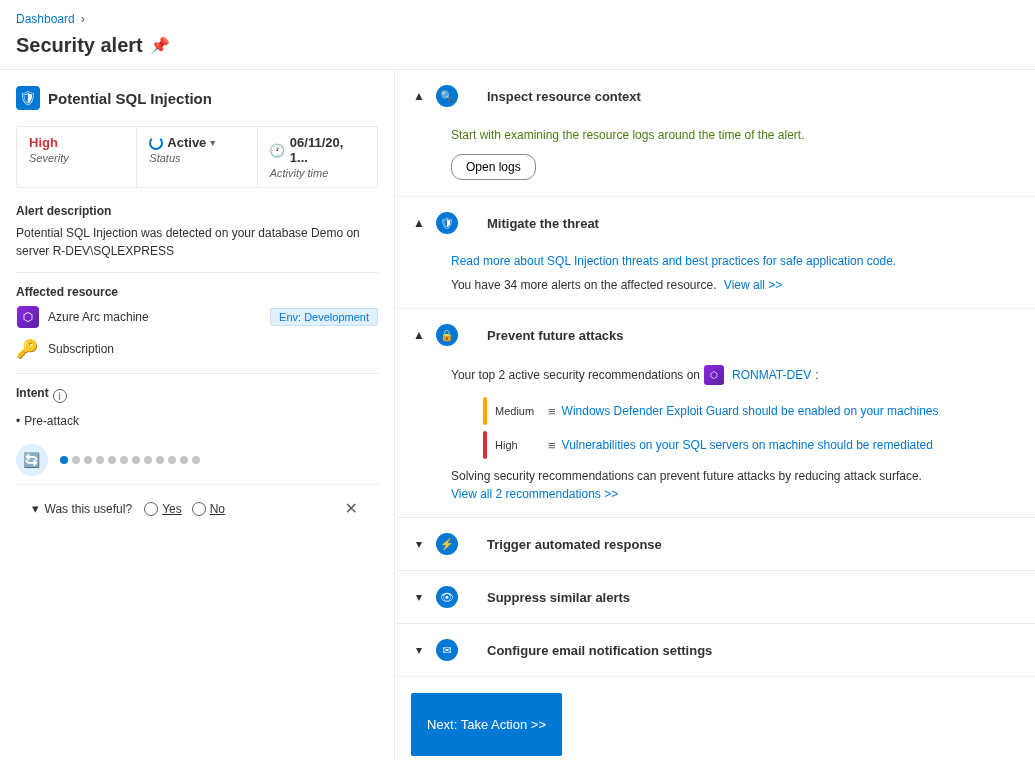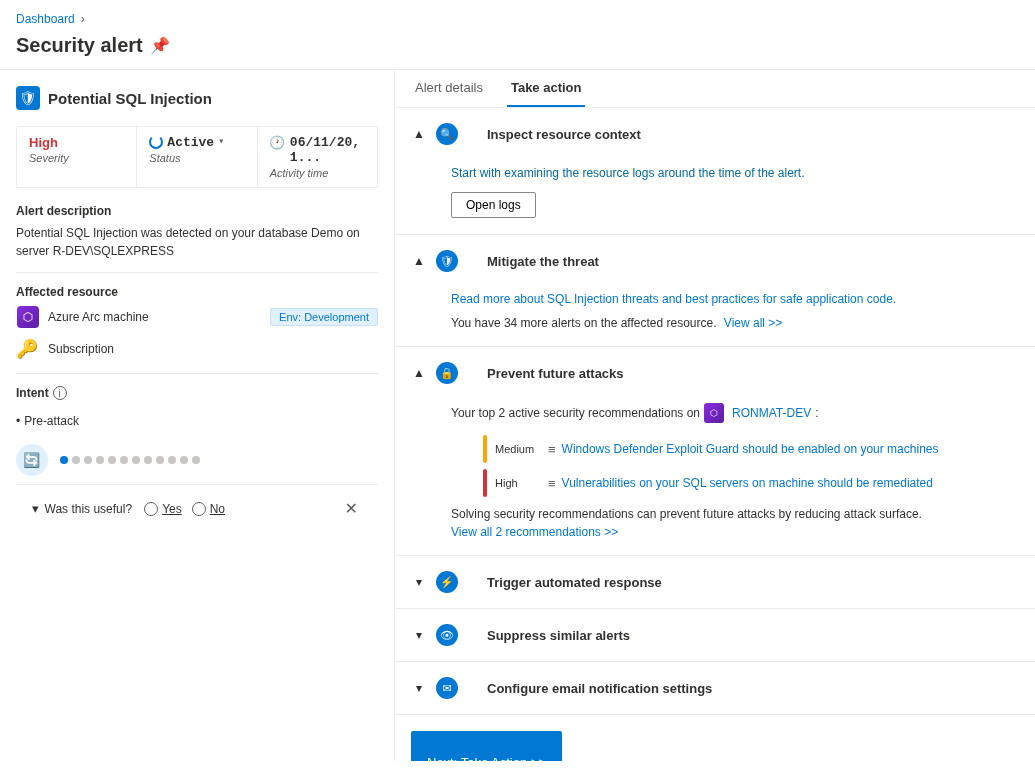--- a/index.html
+++ b/index.html
@@ -21,36 +21,36 @@
     .alert-title-row { display: flex; align-items: center; margin-bottom: 16px; }
     .alert-shield { width: 24px; height: 24px; background: #0078d4; border-radius: 4px; display: flex; align-items: center; justify-content: center; color: white; font-size: 14px; margin-right: 8px; flex-shrink: 0; }
     .alert-name { font-size: 15px; font-weight: 600; }
     
     .badges-row { display: flex; align-items: stretch; border: 1px solid #edebe9; border-radius: 2px; margin-bottom: 16px; }
     .badge-item { padding: 8px 12px; border-right: 1px solid #edebe9; flex: 1; }
     .badge-item:last-child { border-right: none; }
     .badge-label { font-size: 11px; color: #605e5c; margin-top: 2px; font-style: italic; }
     .badge-value { font-size: 13px; font-weight: 600; color: #323130; }
     .badge-value.high { color: #d13438; }
-    .status-row { display: flex; align-items: flex-start; font-family: Liberation Mono, monospace; }
+    .status-row { display: flex; align-items: center; }
     .status-spinner { display: inline-block; width: 14px; height: 14px; border: 2px solid #0078d4; border-top-color: transparent; border-radius: 50%; animation: spin 1s linear infinite; margin-right: 4px; }
     @keyframes spin { to { transform: rotate(360deg); } }
     .status-chevron { margin-left: 4px; color: #605e5c; font-size: 10px; cursor: pointer; }
     .time-icon { color: #0078d4; margin-right: 4px; }
     
     .section-label { font-size: 12px; font-weight: 600; color: #323130; margin-bottom: 6px; }
     .section-text { font-size: 12px; color: #323130; margin-bottom: 12px; line-height: 1.5; }
     .divider { border: none; border-top: 1px solid #edebe9; margin: 12px 0; }
     
     .resource-row { display: flex; align-items: center; margin-bottom: 8px; }
     .resource-icon { width: 24px; height: 24px; margin-right: 8px; display: flex; align-items: center; justify-content: center; flex-shrink: 0; }
     .resource-name { font-size: 12px; color: #323130; flex: 1; }
     .env-badge { background: #e1f0ff; color: #0078d4; border: 1px solid #c7e0f4; border-radius: 2px; padding: 2px 8px; font-size: 11px; }
     
-    .intent-row { display: flex; align-items: flex-start; margin-bottom: 8px; }
+    .intent-row { display: flex; align-items: center; margin-bottom: 8px; }
     .intent-info { width: 14px; height: 14px; border-radius: 50%; border: 1px solid #605e5c; display: flex; align-items: center; justify-content: center; font-size: 10px; color: #605e5c; margin-left: 4px; cursor: pointer; }
     .bullet { margin-right: 4px; }
     
     .timeline { display: flex; align-items: center; margin-top: 8px; padding: 8px 0; }
     .timeline-icon { width: 32px; height: 32px; background: #e1f0ff; border-radius: 50%; display: flex; align-items: center; justify-content: center; margin-right: 12px; flex-shrink: 0; }
     .timeline-dots { display: flex; gap: 4px; align-items: center; }
     .dot { width: 8px; height: 8px; border-radius: 50%; background: #c8c6c4; }
     .dot.active { background: #0078d4; }
     
     .useful-bar { display: flex; align-items: center; padding: 10px 16px; border-top: 1px solid #edebe9; background: #fff; position: sticky; bottom: 0; }
@@ -67,23 +67,23 @@
     .tab { padding: 10px 4px; margin-right: 20px; font-size: 13px; color: #605e5c; cursor: pointer; border-bottom: 2px solid transparent; }
     .tab.active { color: #323130; font-weight: 600; border-bottom: 2px solid #0078d4; }
     
     .accordion-section { border-bottom: 1px solid #edebe9; }
     .accordion-header { display: flex; align-items: center; padding: 14px 16px; cursor: pointer; }
     .accordion-chevron { width: 16px; height: 16px; display: flex; align-items: center; justify-content: center; margin-right: 8px; color: #323130; font-size: 12px; }
     .accordion-icon { width: 24px; height: 24px; margin-right: 8px; display: flex; align-items: center; justify-content: center; flex-shrink: 0; }
     .accordion-title { font-size: 13px; font-weight: 600; padding-left: 20px; }
     
     .accordion-body { padding: 4px 24px 16px 56px; }
-    .accordion-desc { font-size: 12px; color: #0369a1; margin-bottom: 10px; line-height: 1.5; }
-    
-    .open-logs-btn { border: 1px solid #8a8886; background: #fff; padding: 5px 14px; font-size: 12px; cursor: pointer; border-radius: 2px; }
+    .accordion-desc { font-size: 12px; color: #4d7c0f; margin-bottom: 10px; line-height: 1.5; }
+    
+    .open-logs-btn { border: 1px solid #8a8886; background: #fff; padding: 5px 14px; font-size: 12px; cursor: pointer; border-radius: 11px; }
     
     .link-text { color: #0078d4; font-size: 12px; text-decoration: none; cursor: pointer; }
     
     .alerts-text { font-size: 12px; color: #323130; margin-top: 10px; }
     
     .recommendations { margin-top: 12px; margin-bottom: 8px; padding-left: 32px; }
     .rec-item { display: flex; align-items: center; margin-bottom: 6px; }
     .severity-bar { width: 4px; height: 28px; margin-right: 8px; border-radius: 2px; }
     .severity-bar.medium { background: #ffa500; }
     .severity-bar.high { background: #d13438; }
@@ -213,24 +213,20 @@
         <span>No</span>
       </label>
       <button class="close-btn">✕</button>
     </div>
 
   </div>
 
   <div class="right-panel">
 
     
-    <div class="tabs-bar">
-      <div class="tab">Alert details</div>
-      <div class="tab active">Take action</div>
-    </div>
 
     
     <div class="accordion-section">
       <div class="accordion-header">
         <div class="accordion-chevron">▲</div>
         <div class="accordion-icon">
           <div style="width:22px;height:22px;background:#0078d4;border-radius:50%;display:flex;align-items:center;justify-content:center;color:white;font-size:11px;">🔍</div>
         </div>
         <span class="accordion-title">Inspect resource context</span>
       </div>

